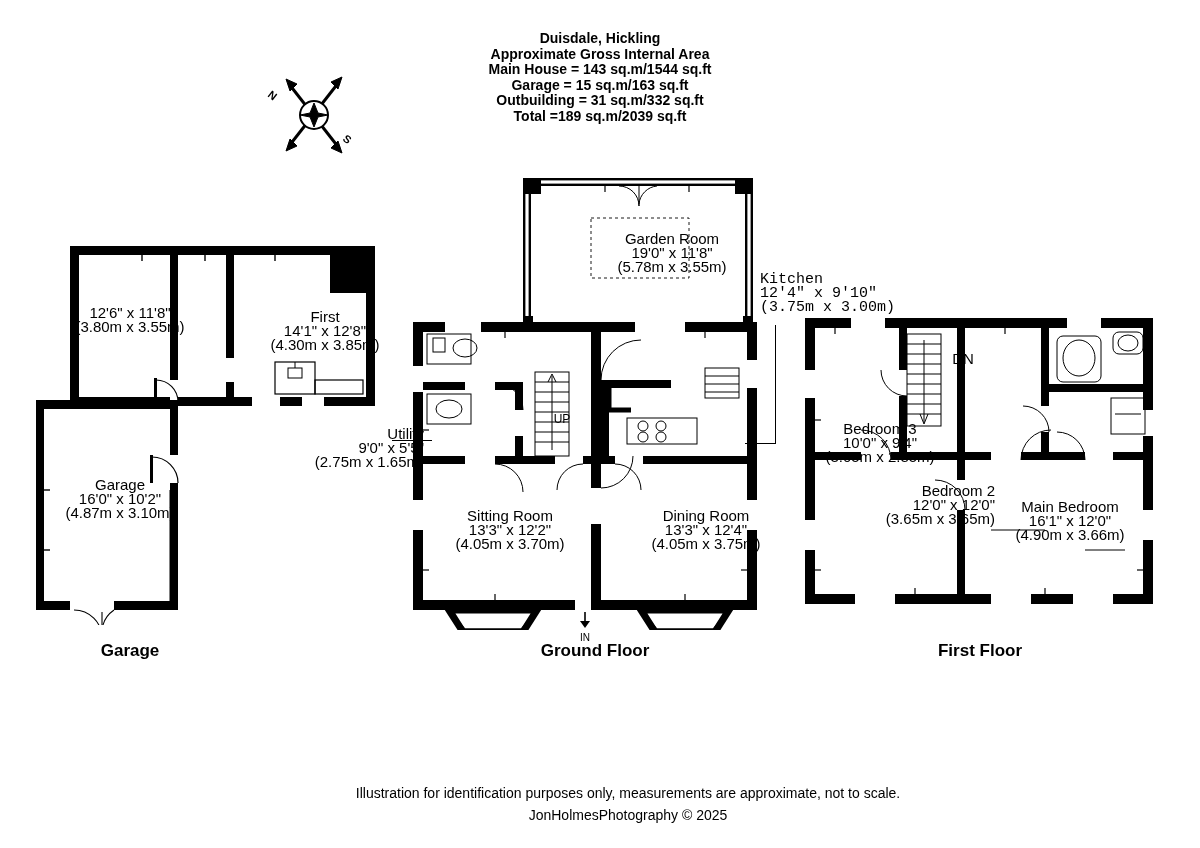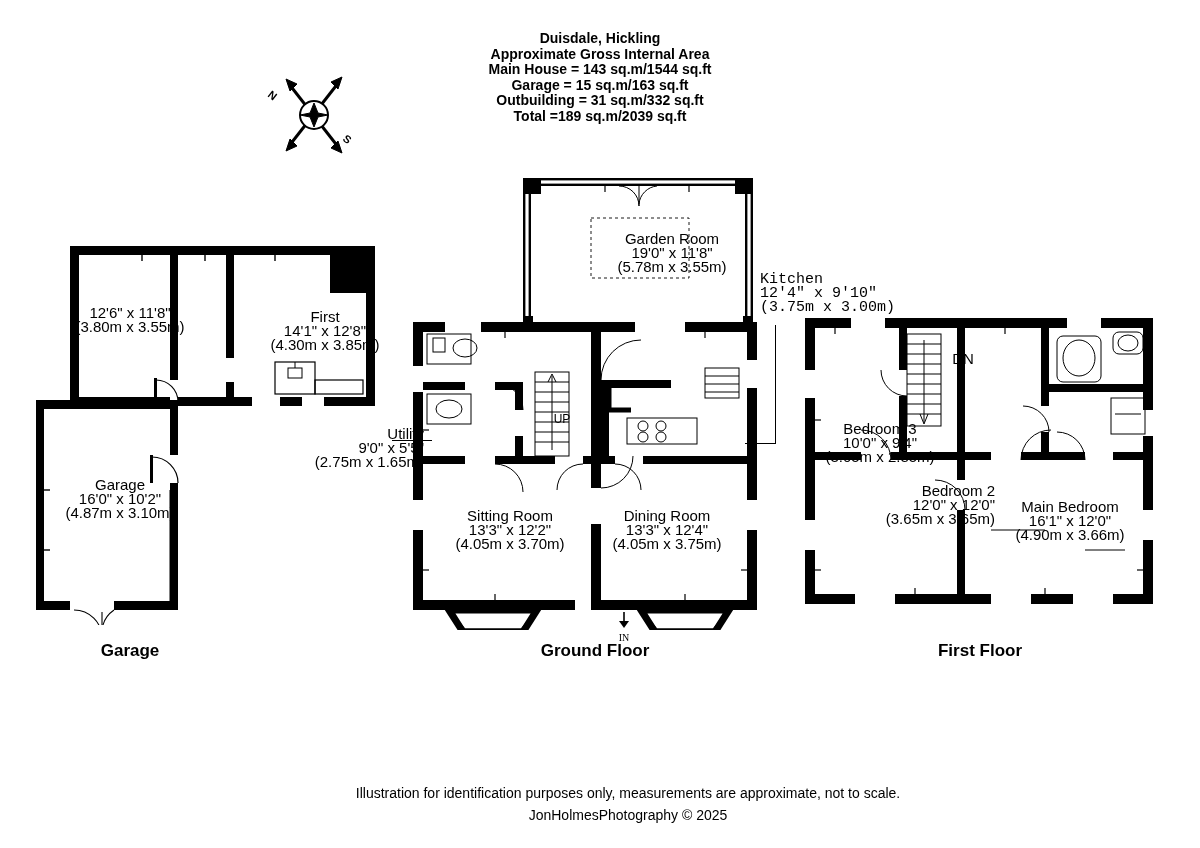--- a/index.html
+++ b/index.html
@@ -268,29 +268,29 @@
     <div class="nm">(2.75m x 1.65m)</div>
   </div>
   <div class="thin" style="left:392px;top:440px;width:40px;height:1px;"></div>
 
   <div class="lbl" style="left:420px;top:509px;width:180px;">
     <div class="nm">Sitting Room</div>
     <div class="nm">13'3" x 12'2"</div>
     <div class="nm">(4.05m x 3.70m)</div>
   </div>
 
-  <div class="lbl" style="left:577px;top:509px;width:180px;">
+  <div class="lbl" style="left:616px;top:509px;width:180px;">
     <div class="nm">Dining Room</div>
     <div class="nm">13'3" x 12'4"</div>
     <div class="nm">(4.05m x 3.75m)</div>
   </div>
 
   <div class="lbl" style="left:544px;top:412px;width:36px;font-size:12px;">UP</div>
 
-  <div class="glyph" style="left:604px;top:612px;width:40px;text-align:center;font-family:Liberation Serif, serif;">
+  <div class="glyph" style="left:565px;top:612px;width:40px;text-align:center;">
     <svg width="18" height="20" viewBox="0 0 18 20" style="margin:0 auto;">
       <line x1="9" y1="0" x2="9" y2="14" stroke="#000" stroke-width="1.6"></line>
       <path d="M4 9 L9 16 L14 9 Z" fill="#000"></path>
     </svg>
     <div style="font-size:10px;">IN</div>
   </div>
 
   <div class="floorname" style="left:500px;top:641px;width:190px;">Ground Floor</div>
 
   <div class="glyph" style="left:795px;top:310px;">

